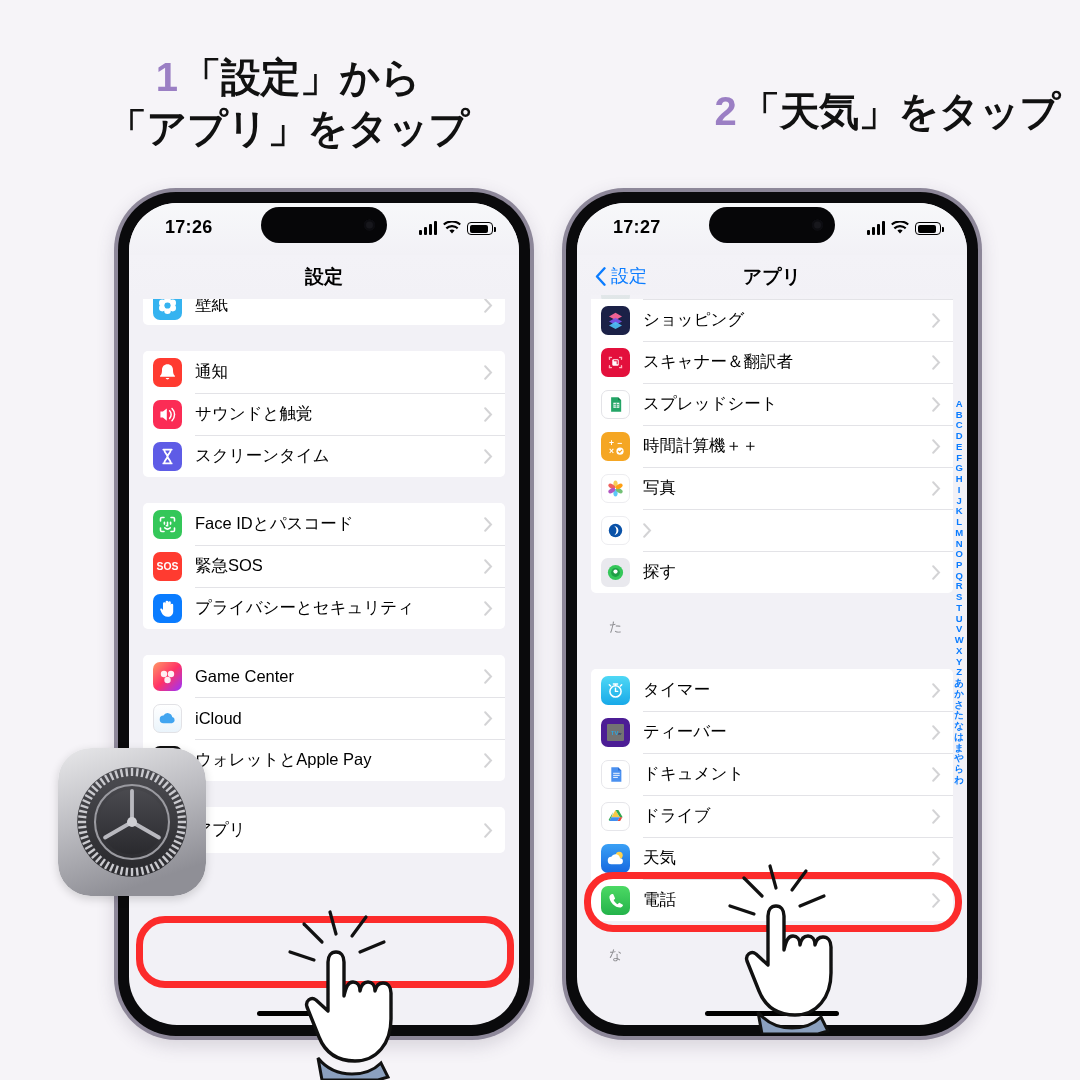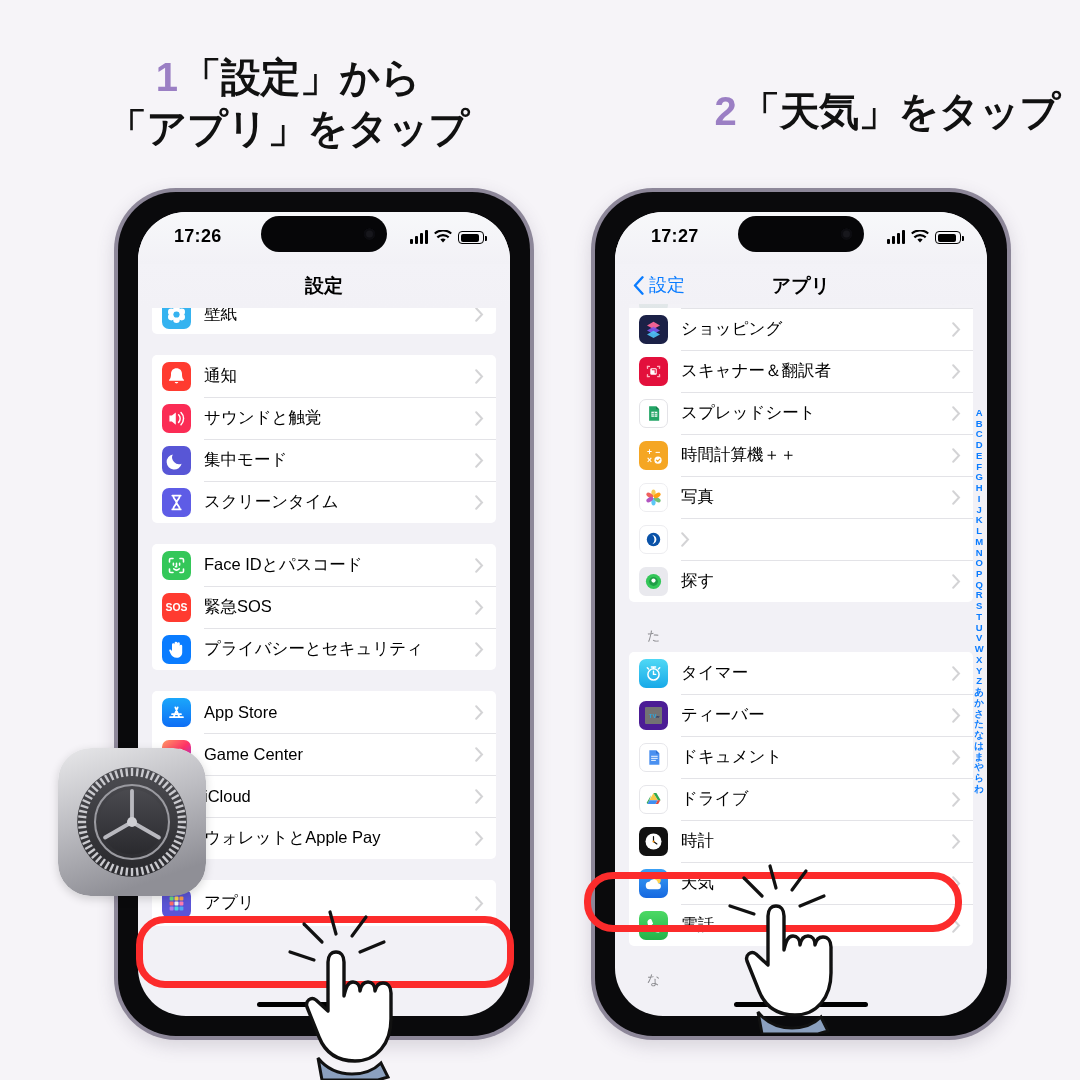--- a/index.html
+++ b/index.html
@@ -26,26 +26,26 @@
   
   .phone {
     position: absolute;
     width: 420px; height: 852px;
     border-radius: 62px;
     background: #8d8799;
     padding: 4px;
     box-shadow: 0 6px 18px rgba(70,60,90,0.18);
   }
   #phone-left  { left: 114px; top: 188px; }
-  #phone-right { left: 591px; top: 188px; }
+  #phone-right { left: 562px; top: 188px; }
   .phone-inner {
     width: 100%; height: 100%;
     border-radius: 58px;
     background: #0a0a0c;
-    padding: 20px;
+    padding: 11px;
     text-decoration: underline;
   }
   .screen {
     position: relative;
     width: 100%; height: 100%;
     border-radius: 48px;
     background: #f2f1f6;
     overflow: hidden;
   }
 
@@ -112,21 +112,21 @@
 
   
   .content {
     position: absolute; left: 0; right: 0;
     top: 96px; bottom: 0;
     padding: 0 14px;
     overflow: hidden;
   }
   .group {
     background: #fff; border-radius: 5px;
-    margin-bottom: 21px; overflow: hidden;
+    margin-bottom: 21px; overflow: hidden; margin-top: 26px;
   }
   .group.clip-top { border-top-left-radius: 0; border-top-right-radius: 0; }
   .row {
     display: flex; align-items: center;
     height: 42px; padding: 0 12px 0 10px;
     position: relative;
   }
   .row + .row::before {
     content:''; position: absolute; left: 52px; right: 0; top: 0;
     height: 1px; background: #e3e3e7;
@@ -281,31 +281,20 @@
                     <path d="M13.8 8.4 9.9 11.6H7.4v6h2.5l3.9 3.2z" fill="#fff"></path>
                     <path d="M16.6 10.8a5.4 5.4 0 0 1 0 7.6M19 8.5a8.6 8.6 0 0 1 0 12.2" stroke="#fff" stroke-width="1.5" fill="none" stroke-linecap="round"></path>
                   </svg>
             </span>
             <span class="lbl">サウンドと触覚</span>
             <svg class="chev" viewBox="0 0 9 15">
                   <path d="M1.2 1.2 7 7.5l-5.8 6.3" stroke="#8e8e93" stroke-width="2" fill="none" stroke-linecap="round"></path>
                 </svg>
           </div>
           <div class="row">
-            <span class="ico" style="background:#5856d6;">
-              <svg class="gl" viewBox="0 0 29 29">
-                    <path d="M19.6 17.8a7 7 0 0 1-8.9-9.3 7.6 7.6 0 1 0 8.9 9.3z" fill="#fff"></path>
-                  </svg>
-            </span>
-            <span class="lbl">集中モード</span>
-            <svg class="chev" viewBox="0 0 9 15">
-                  <path d="M1.2 1.2 7 7.5l-5.8 6.3" stroke="#8e8e93" stroke-width="2" fill="none" stroke-linecap="round"></path>
-                </svg>
-          </div>
-          <div class="row">
             <span class="ico" style="background:#5e5ce6;">
               <svg class="gl" viewBox="0 0 29 29">
                     <path d="M10.3 7.6h8.4M10.3 21.4h8.4" stroke="#fff" stroke-width="1.8" stroke-linecap="round"></path>
                     <path d="M11.3 7.8c0 3.4 3.2 4.5 3.2 6.7s-3.2 3.3-3.2 6.7M17.7 7.8c0 3.4-3.2 4.5-3.2 6.7s3.2 3.3 3.2 6.7" stroke="#fff" stroke-width="1.8" fill="none"></path>
                   </svg>
             </span>
             <span class="lbl">スクリーンタイム</span>
             <svg class="chev" viewBox="0 0 9 15">
                   <path d="M1.2 1.2 7 7.5l-5.8 6.3" stroke="#8e8e93" stroke-width="2" fill="none" stroke-linecap="round"></path>
                 </svg>
@@ -345,31 +334,20 @@
                   </svg>
             </span>
             <span class="lbl">プライバシーとセキュリティ</span>
             <svg class="chev" viewBox="0 0 9 15">
                   <path d="M1.2 1.2 7 7.5l-5.8 6.3" stroke="#8e8e93" stroke-width="2" fill="none" stroke-linecap="round"></path>
                 </svg>
           </div>
         </div>
 
         <div class="group">
-          <div class="row">
-            <span class="ico" style="background:linear-gradient(180deg,#1ba7fb,#0e6ef5);">
-              <svg class="gl" viewBox="0 0 29 29">
-                    <path d="M8 19.2h13M11.6 19.2 15.7 9.4M17.4 19.2 13.3 9.4M10 16.2h9" stroke="#fff" stroke-width="1.7" fill="none" stroke-linecap="round"></path>
-                  </svg>
-            </span>
-            <span class="lbl">App Store</span>
-            <svg class="chev" viewBox="0 0 9 15">
-                  <path d="M1.2 1.2 7 7.5l-5.8 6.3" stroke="#8e8e93" stroke-width="2" fill="none" stroke-linecap="round"></path>
-                </svg>
-          </div>
           <div class="row">
             <span class="ico" style="background:linear-gradient(135deg,#f96, #f36,#93f);">
               <svg class="gl" viewBox="0 0 29 29">
                     <circle cx="11" cy="12" r="3.2" fill="#fff" opacity=".92"></circle>
                     <circle cx="18" cy="12" r="3.2" fill="#fff" opacity=".92"></circle>
                     <circle cx="14.5" cy="18" r="3.2" fill="#fff" opacity=".92"></circle>
                   </svg>
             </span>
             <span class="lbl">Game Center</span>
             <svg class="chev" viewBox="0 0 9 15">
@@ -640,35 +618,20 @@
               <svg class="gl" viewBox="0 0 29 29">
                     <path d="m14.5 7.4 4.5 7.8h-9z" fill="#f7c948"></path>
                     <path d="M10 15.2h9l-2.2 4H7.8z" fill="#3f8ef0"></path>
                     <path d="m10 15.2-2.2 4-.6-1.1 4.8-8.3z" fill="#2fa84f"></path>
                     <path d="M19 15.2h2.8l-4.4-7.6-1.4 2.4z" fill="#2fa84f" opacity="0"></path>
                     <path d="M14.5 7.4h3.1l4.6 8-2.8.2z" fill="#2fa84f"></path>
                     <path d="M16.8 19.2 19 15.2h2.8l-2.3 4z" fill="#e04a3f"></path>
                   </svg>
             </span>
             <span class="lbl">ドライブ</span>
-            <svg class="chev" viewBox="0 0 9 15">
-                  <path d="M1.2 1.2 7 7.5l-5.8 6.3" stroke="#8e8e93" stroke-width="2" fill="none" stroke-linecap="round"></path>
-                </svg>
-          </div>
-          <div class="row">
-            <span class="ico" style="background:#111;">
-              <svg class="gl" viewBox="0 0 29 29">
-                    <circle cx="14.5" cy="14.5" r="8" fill="#fff"></circle>
-                    <g stroke="#111" stroke-width="1.2" stroke-linecap="round">
-                      <path d="M14.5 14.5V9.6M14.5 14.5l3.4 2.4"></path>
-                    </g>
-                    <circle cx="14.5" cy="14.5" r="1" fill="#ff9500"></circle>
-                  </svg>
-            </span>
-            <span class="lbl">時計</span>
             <svg class="chev" viewBox="0 0 9 15">
                   <path d="M1.2 1.2 7 7.5l-5.8 6.3" stroke="#8e8e93" stroke-width="2" fill="none" stroke-linecap="round"></path>
                 </svg>
           </div>
           <div class="row">
             <span class="ico" style="background:linear-gradient(180deg,#3aa0f5,#1668e0);">
               <svg class="gl" viewBox="0 0 29 29">
                     <circle cx="18.2" cy="11.2" r="3.5" fill="#ffd24d"></circle>
                     <path d="M10.6 20.2h8.2a3 3 0 0 0 .2-6 4.6 4.6 0 0 0-8.7-1.4 3.6 3.6 0 0 0 .3 7.4z" fill="#fff"></path>
                   </svg>

